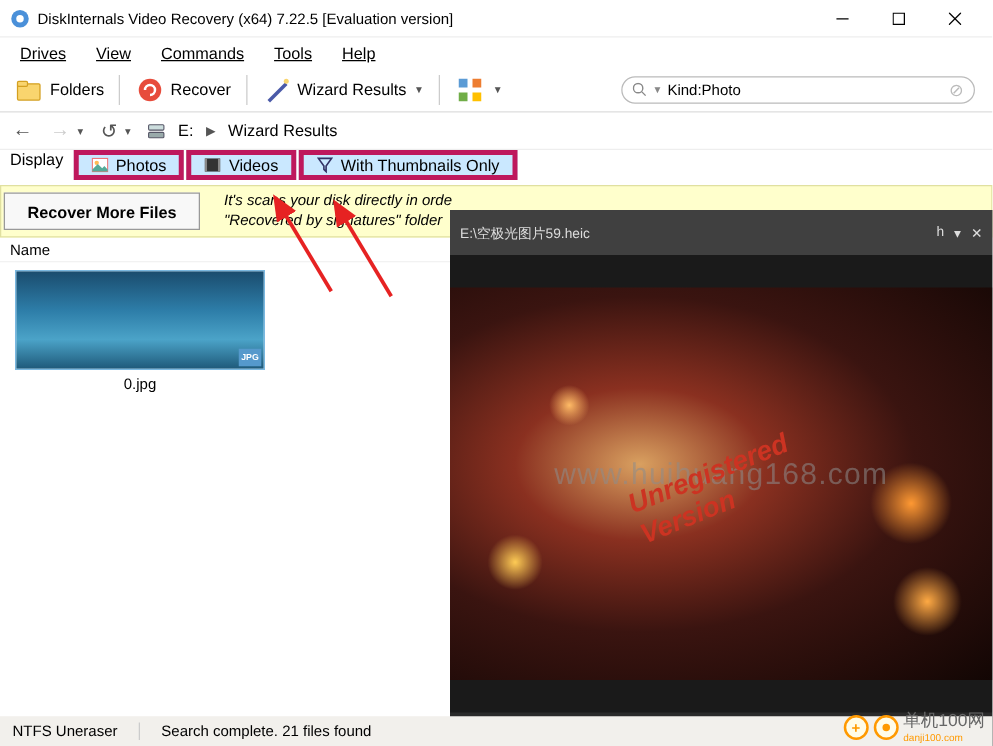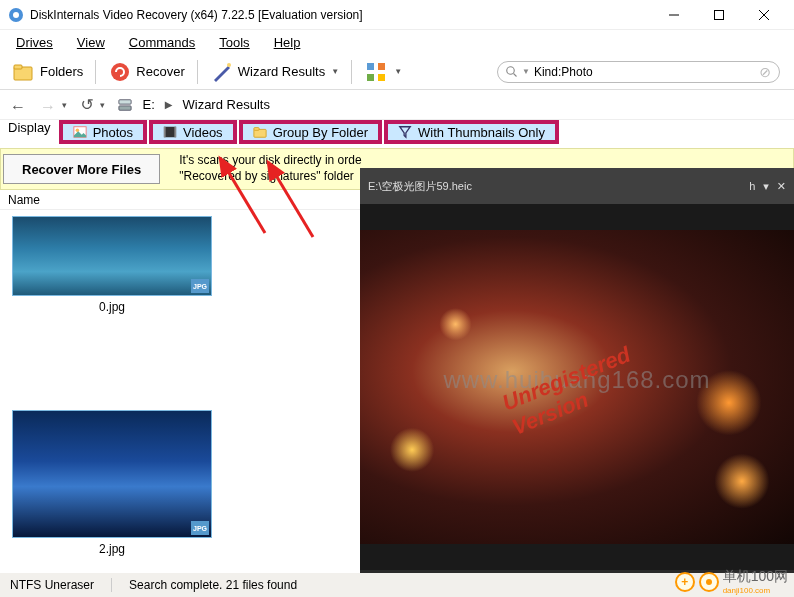--- a/index.html
+++ b/index.html
@@ -31,21 +31,21 @@
 .breadcrumb { display: flex; align-items: center; gap: 10px; font-size: 13px; }
 .bc-arrow { font-size: 10px; color: #555; }
 
 .display-row { height: 28px; display: flex; align-items: flex-start; background: #fff; }
 .display-label { padding: 0 8px; font-size: 13px; }
 .filter-btn { height: 24px; display: flex; align-items: center; gap: 6px; padding: 0 10px; background: #cae8ff; border: 4px solid #be185d; cursor: pointer; font-size: 13px; margin-right: 2px; }
 .filter-btn .f-icon { width: 14px; height: 14px; }
 
 .scan-banner { height: 42px; background: #ffffcc; border: 1px solid #e0e0a0; display: flex; align-items: center; gap: 19px; padding: 4px 2px; position: relative; }
 .recover-more { height: 30px; border: 1px solid #999; background: #f8f8f8; font-weight: bold; font-size: 13px; padding: 0 18px; cursor: pointer; }
-.scan-text { font-size: 12px; line-height: 1.3; }
+.scan-text { font-size: 12px; line-height: 1.3; font-style: italic; }
 
 .list-header { height: 20px; display: flex; align-items: center; padding: 0 8px; font-size: 12px; background: #fff; border-bottom: 1px solid #eee; }
 
 .content-area { display: flex; height: 360px; position: relative; }
 .file-pane { width: 360px; background: #fff; padding: 6px 12px; overflow: hidden; position: relative; }
 .thumb-item { display: inline-block; text-align: center; margin: 0 6px 12px 0; }
 .thumb { width: 200px; height: 80px; background: linear-gradient(180deg, #1a4c6e 0%, #2d7da8 40%, #4ba3c8 70%, #1f5a7a 100%); border: 1px solid #7ab8e0; position: relative; cursor: pointer; }
 .thumb.t2 { width: 200px; height: 128px; background: linear-gradient(180deg, #0a2a5a 0%, #1a4a9a 40%, #3a7acc 60%, #06173a 100%); }
 .thumb-badge { position: absolute; bottom: 2px; right: 2px; width: 18px; height: 14px; background: #5599cc; color: #fff; font-size: 7px; font-weight: bold; display: flex; align-items: center; justify-content: center; }
 .thumb-label { font-size: 12px; margin-top: 4px; }
@@ -190,27 +190,20 @@
   <div class="filter-btn">
     <svg class="f-icon" viewBox="0 0 16 16">
         <rect x="1" y="2" width="14" height="12" fill="#333"></rect>
         <rect x="1" y="2" width="2" height="12" fill="#888"></rect>
         <rect x="13" y="2" width="2" height="12" fill="#888"></rect>
       </svg>
     <span>Videos</span>
   </div>
   <div class="filter-btn">
     <svg class="f-icon" viewBox="0 0 16 16">
-        <rect x="1" y="5" width="14" height="9" rx="1" fill="#f9d56e" stroke="#d4a020"></rect>
-        <rect x="1" y="3" width="6" height="3" rx="1" fill="#f9d56e" stroke="#d4a020"></rect>
-      </svg>
-    <span>Group By Folder</span>
-  </div>
-  <div class="filter-btn">
-    <svg class="f-icon" viewBox="0 0 16 16">
         <path d="M2 2 L14 2 L9 9 L9 14 L7 12 L7 9 Z" fill="none" stroke="#336" stroke-width="1.5"></path>
       </svg>
     <span>With Thumbnails Only</span>
   </div>
 </div>
 
 <div class="scan-banner">
   <button class="recover-more">Recover More Files</button>
   <div class="scan-text">
     <div>It's scans your disk directly in orde</div>
@@ -224,26 +217,20 @@
 
 <div class="content-area">
   <div class="file-pane">
     <div class="thumb-item">
       <div class="thumb">
         <div class="thumb-badge">JPG</div>
       </div>
       <div class="thumb-label">0.jpg</div>
     </div>
     <div style="height:84px"></div>
-    <div class="thumb-item">
-      <div class="thumb t2">
-        <div class="thumb-badge">JPG</div>
-      </div>
-      <div class="thumb-label">2.jpg</div>
-    </div>
   </div>
 
   <div class="preview-pane">
     <div class="preview-header">
       <span>E:\空极光图片59.heic</span>
       <span class="ph-spacer"></span>
       <span class="ph-btn">h</span>
       <span class="ph-btn">▾</span>
       <span class="ph-btn">✕</span>
     </div>

